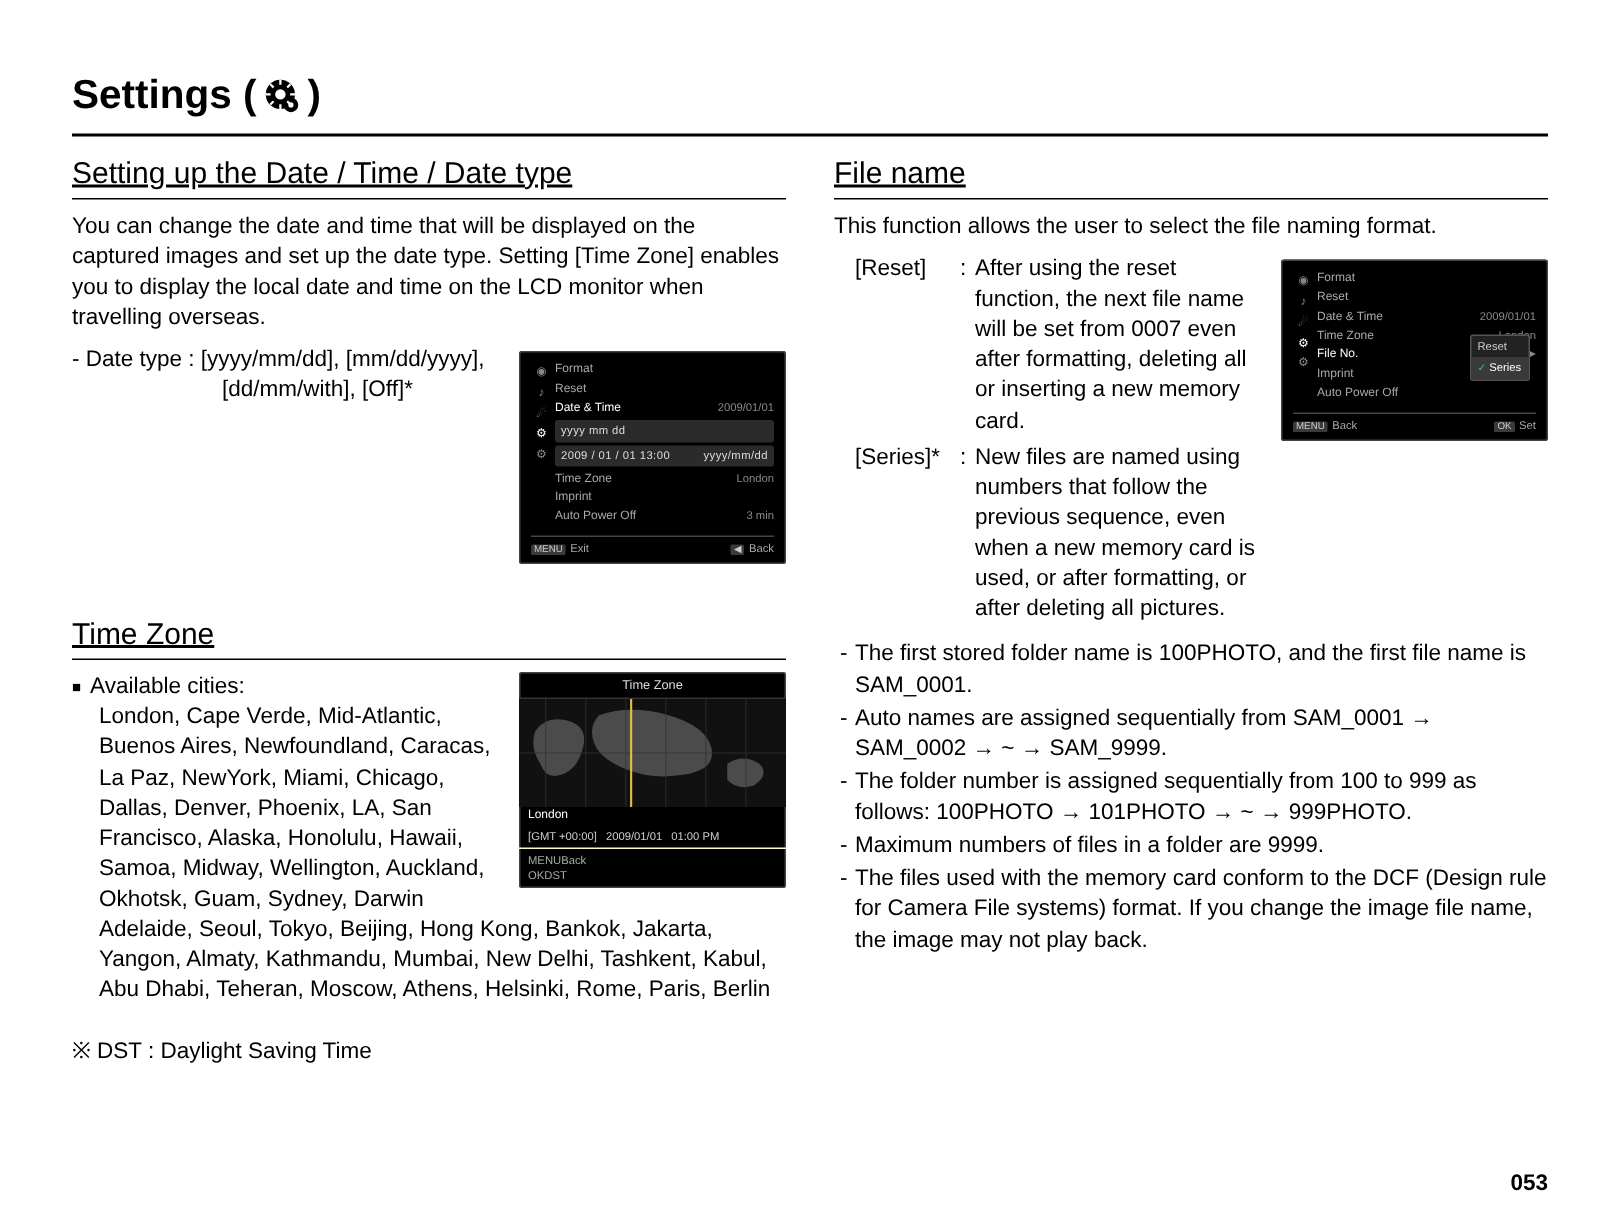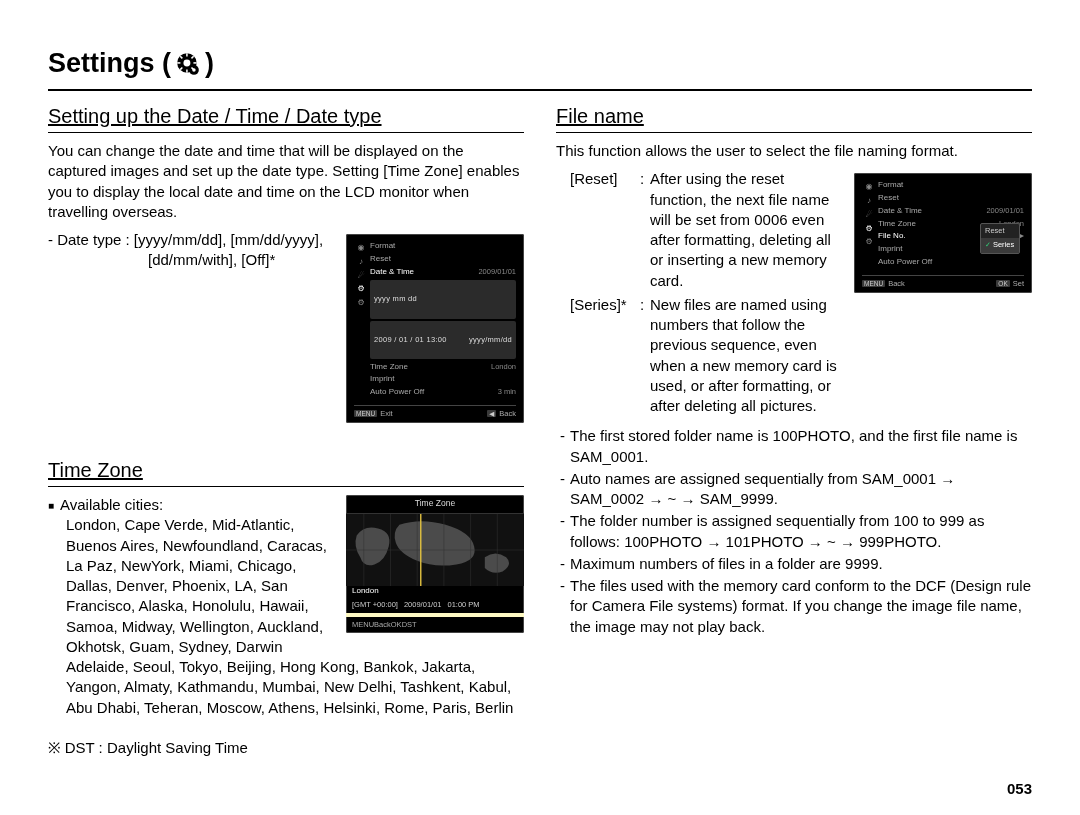--- a/index.html
+++ b/index.html
@@ -97,21 +97,21 @@
     display: flex;
     justify-content: space-between;
     padding: 1px 0;
     color: #a9a9a9;
   }
   .lcd-row.hl { color: #fff; }
   .lcd-row .r { color:#888; font-size:7.5px; }
   .lcd-strip {
     background: #2b2b2b;
     border-radius: 2px;
-    padding: 14px 4px;
+    padding: 2px 4px;
     margin: 2px 0;
     color: #ddd;
     display: flex;
     justify-content: space-between;
     font-size: 7.5px;
     letter-spacing: 0.3px;
   }
   .lcd-pop {
     position: relative;
   }
@@ -160,26 +160,27 @@
   .lcd2 .map svg { width:100%; height:100%; }
   .lcd2 .info {
     padding: 2px 6px;
     font-size: 7.5px;
     display: flex;
     gap: 6px;
     color: #ccc;
   }
   .lcd2 .city { padding: 0 6px 2px 6px; font-size: 8px; color:#fff;}
   .lcd2 .foot {
-    border-top: 4px solid #fef9c3;
+    border-top: 1px solid #fef9c3;
     padding: 3px 6px;
     display: flex;
     justify-content: flex-start;
     font-size: 7.5px;
     color: #aaa;
+    flex-direction: column;
   }
   .popup-menu {
     position: absolute;
     right: 4px;
     top: 2px;
     width: 40px;
     background: #222;
     border: 1px solid #555;
     border-radius: 2px;
     font-size: 7.5px;
@@ -413,21 +414,21 @@
           <div class="lcd-foot">
             <span><span class="btnbox">MENU</span><span>Back</span></span>
             <span><span class="btnbox">OK</span><span>Set</span></span>
           </div>
         </div>
 
         <div class="indent-block">
           <div class="defn-row">
             <div class="defn-key">[Reset]</div>
             <div class="defn-colon">:</div>
-            <div class="defn-val">After using the reset function, the next file name will be set from 0006 even after formatting, deleting all or inserting a new memory card.</div>
+            <div class="defn-val">After using the reset function, the next file name will be set from 0007 even after formatting, deleting all or inserting a new memory card.</div>
           </div>
           <div class="defn-row">
             <div class="defn-key">[Series]*</div>
             <div class="defn-colon">:</div>
             <div class="defn-val">New files are named using numbers that follow the previous sequence, even when a new memory card is used, or after formatting, or after deleting all pictures.</div>
           </div>
         </div>
         <div class="clear"></div>
 
         <ul class="dash-list">

